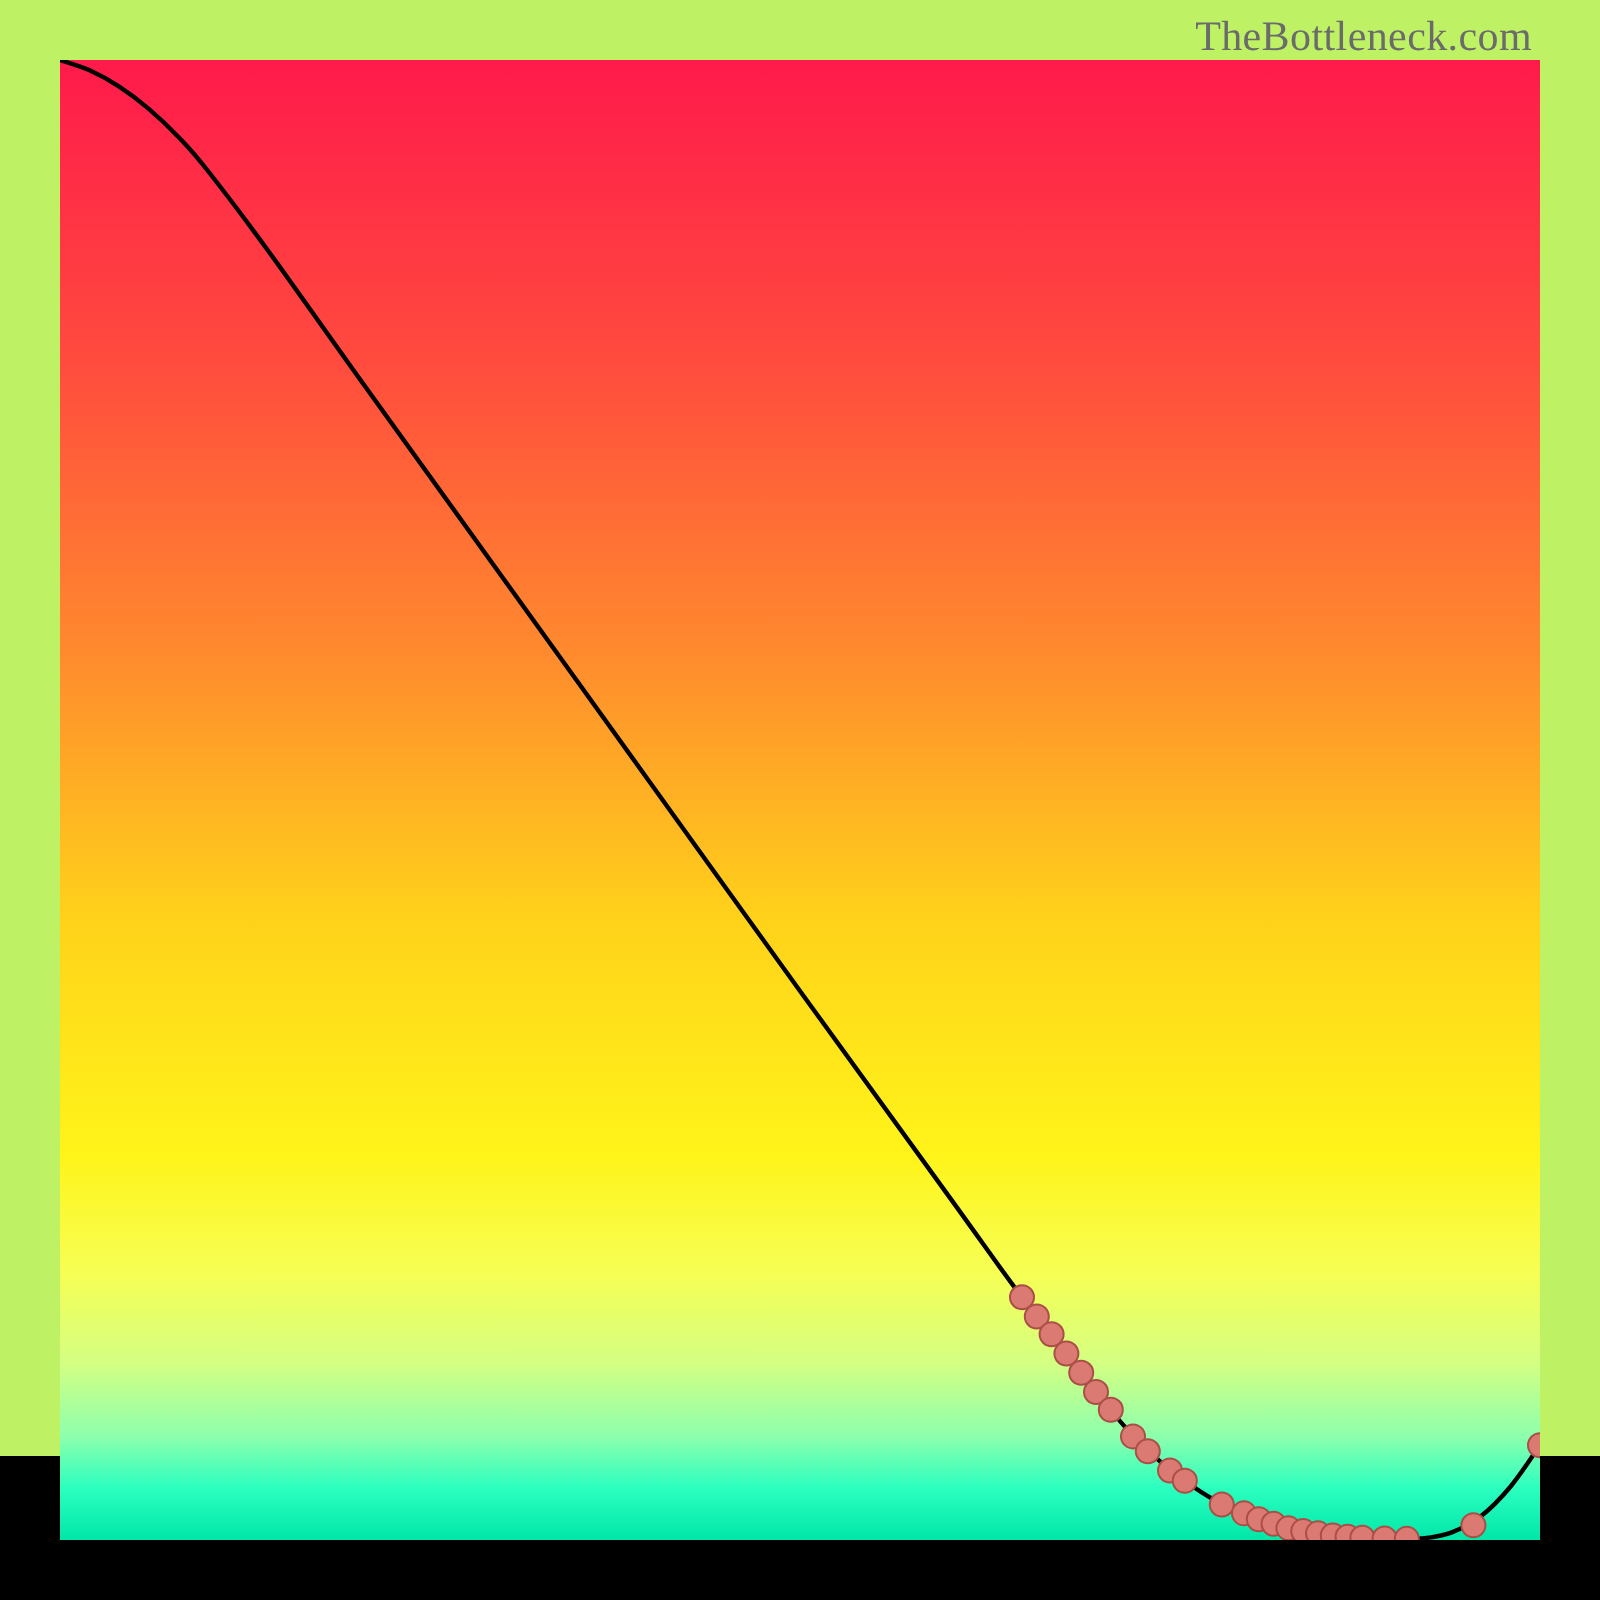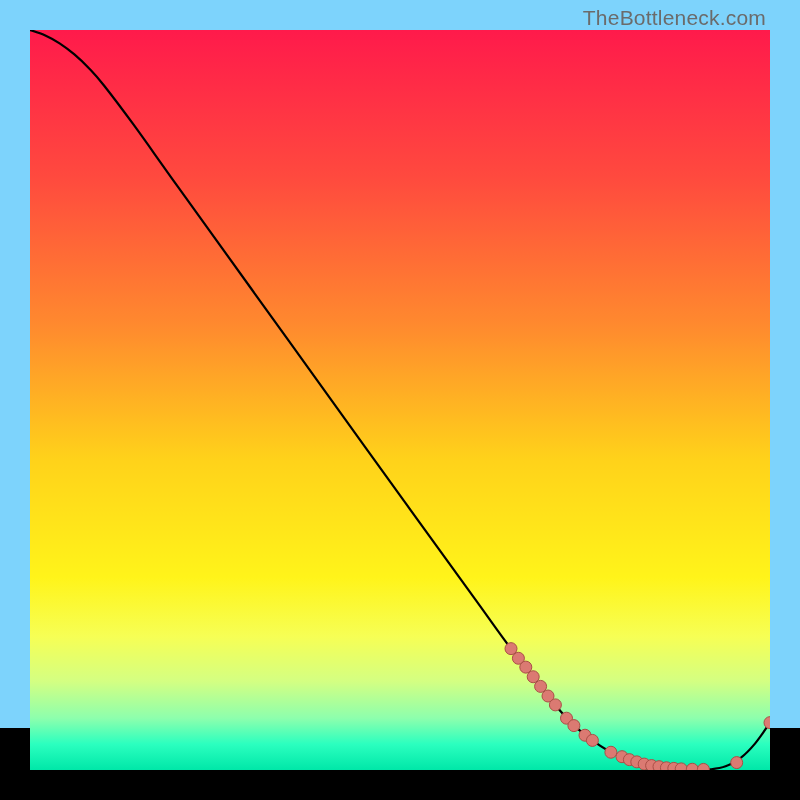--- a/index.html
+++ b/index.html
@@ -8,21 +8,22 @@
     width: 800px;
     height: 800px;
     background: #000;
     overflow: hidden;
     font-family: Arial, Helvetica, sans-serif;
   }
   .stage {
     position: relative;
     width: 800px;
     height: 728px;
-    background: #7dd3fc;
+    background: #bef264;
+    font-family: Liberation Serif, serif;
   }
   .plot {
     position: absolute;
     left: 30px;
     top: 30px;
     width: 740px;
     height: 740px;
     overflow: hidden;
   }
   .watermark {

